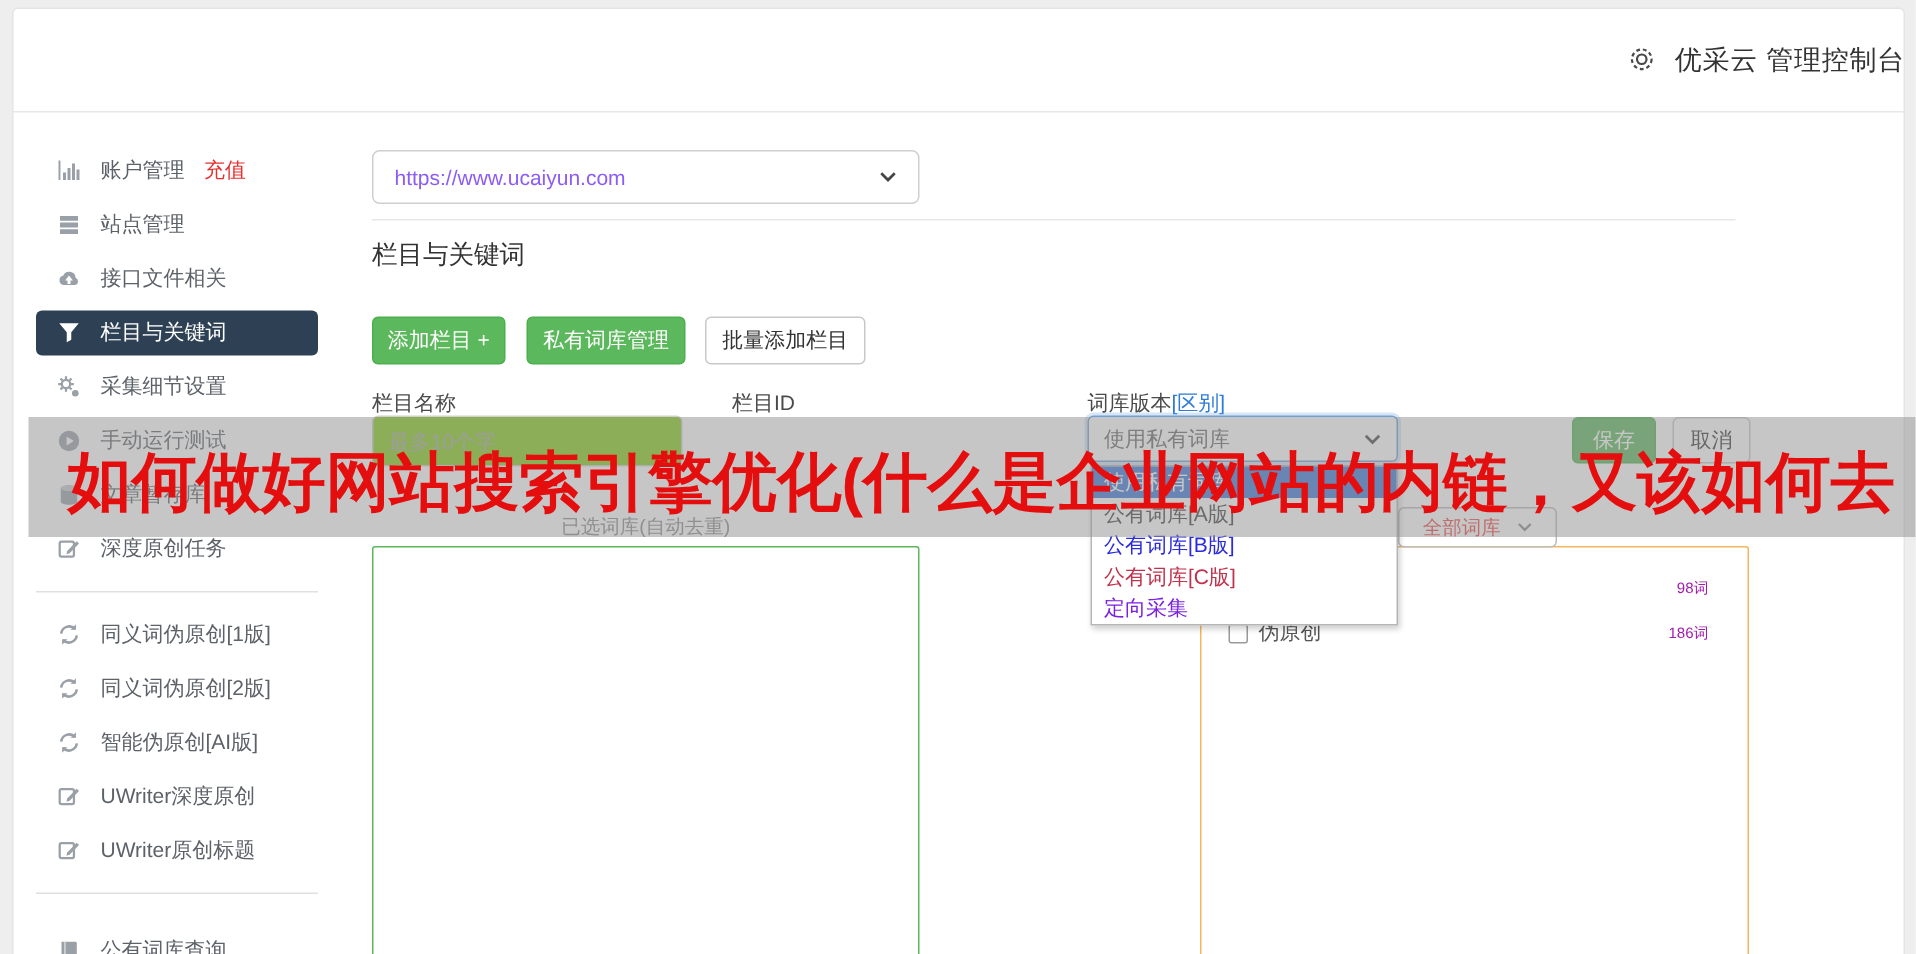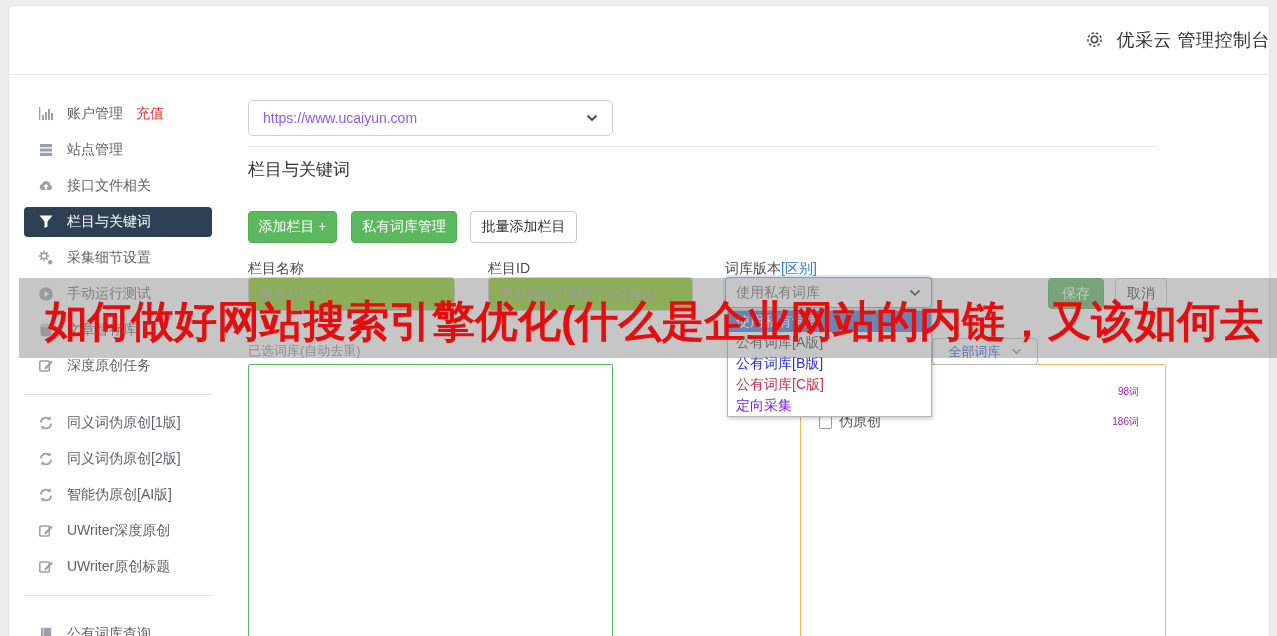--- a/index.html
+++ b/index.html
@@ -54,25 +54,25 @@
   .in1 { left:248px; width:207px; } .in2 { left:488px; width:205px; }
 
   .ver-select { position:absolute; left:725px; top:277px; width:207px; height:31px;
     border:1px solid #6f9fd8; border-radius:4px; background:#fff;
     box-shadow:0 0 0 2px rgba(110,160,220,.28); display:flex; align-items:center;
     justify-content:space-between; padding:0 10px; font-size:14px; color:#666; z-index:2; cursor:pointer; }
 
   .btn-save { position:absolute; left:1048px; top:278px; width:56px; height:31px; }
   .btn-cancel { position:absolute; left:1115px; top:278px; width:52px; height:31px; }
 
-  .selected-label { position:absolute; left:248px; top:342px; width:365px; 
+  .selected-label { position:absolute; left:248px; top:342px; width:365px; text-align:center;
     font-size:13px; color:#8b8b8b; z-index:2; }
   .all-libs { position:absolute; left:932px; top:338px; width:106px; height:27px;
     border:1px solid #bcbcbc; border-radius:4px; background:#fff; display:flex; align-items:center;
-    justify-content:center; gap:10px; font-size:13px; color:#1d4ed8; z-index:2; cursor:pointer; }
+    justify-content:center; gap:10px; font-size:13px; color:#ef4444; z-index:2; cursor:pointer; }
   .all-libs .chev { color:#8a8a8a; }
 
   .green-box { position:absolute; left:248px; top:364px; width:365px; height:280px;
     border:1px solid #5cb85c; border-radius:2px; background:#fff; z-index:1; }
   .orange-box { position:absolute; left:800px; top:364px; width:366px; height:280px;
     border:1px solid #f3b760; border-radius:2px; background:#fff; z-index:1; padding-top:12px; }
   .lib-row { height:30px; display:flex; align-items:center; justify-content:space-between;
     padding:0 26px 0 18px; }
   .lib-left { display:flex; align-items:center; gap:7px; font-size:14px; color:#555; }
   .cb { width:13px; height:13px; border:1px solid #9a9a9a; border-radius:2px; background:#fff; cursor:pointer; }
@@ -264,21 +264,20 @@
 
   <div class="btn btn-green btn-add">添加栏目 +</div>
   <div class="btn btn-green btn-priv">私有词库管理</div>
   <div class="btn btn-plain btn-batch">批量添加栏目</div>
 
   <div class="fld-label lab1">栏目名称</div>
   <div class="fld-label lab2">栏目ID</div>
   <div class="fld-label lab3"><span>词库版本</span><span class="fld-link">[区别]</span></div>
 
   <input class="txt-input in1" placeholder="最多10个字" style="">
-  <input class="txt-input in2" placeholder="要发布的目标栏目/分类ID" style="">
 
   <div class="ver-select">
     <span>使用私有词库</span>
     <span class="chev">
         <svg width="12" height="8" viewBox="0 0 12 8">
           <path fill="none" stroke="currentColor" stroke-width="1.8" d="m1.5 1.5 4.5 4.5 4.5-4.5"></path>
         </svg>
       </span>
   </div>
 

